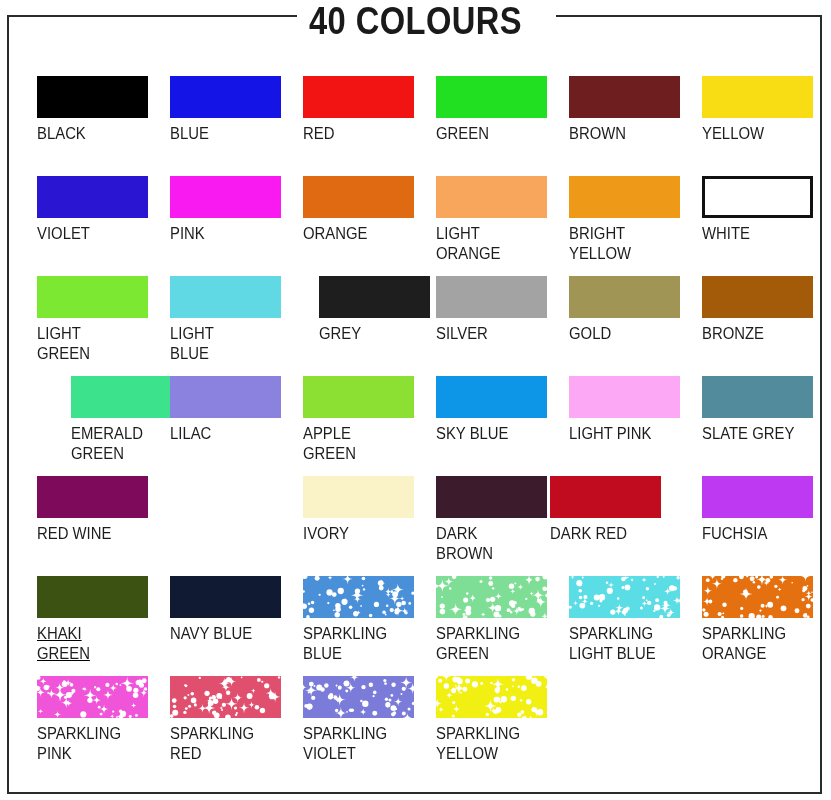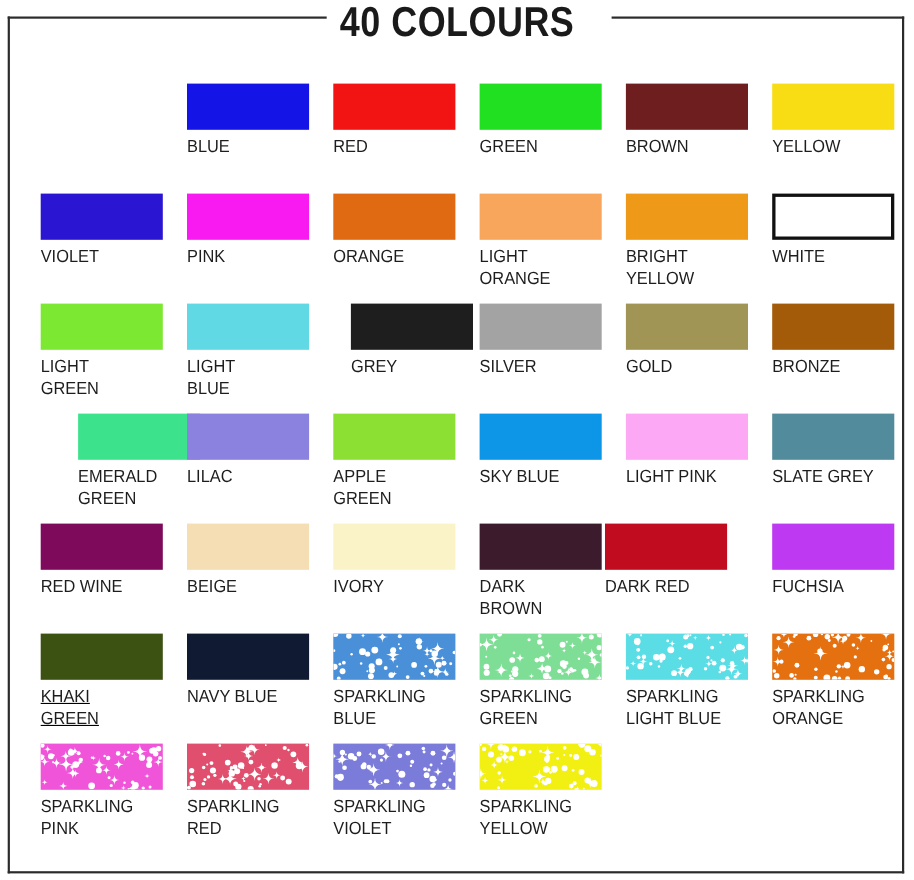--- a/index.html
+++ b/index.html
@@ -125,20 +125,24 @@
   <div class="frame-top-left"></div>
   <div class="frame-top-right"></div>
   <div class="frame-left"></div>
   <div class="frame-right"></div>
   <div class="frame-bottom"></div>
 
   <div class="title">40 COLOURS</div>
 
   <div class="grid" id="swatch-grid">
       <div class="row">
+        <div class="cell" style="left: 0px;">
+          <div class="swatch" title="BLACK" style="background: rgb(0, 0, 0);"></div>
+          <div class="label">BLACK</div>
+        </div>
         <div class="cell" style="left: 133px;">
           <div class="swatch" title="BLUE" style="background: rgb(20, 20, 230);"></div>
           <div class="label">BLUE</div>
         </div>
         <div class="cell" style="left: 266px;">
           <div class="swatch" title="RED" style="background: rgb(242, 19, 19);"></div>
           <div class="label">RED</div>
         </div>
         <div class="cell" style="left: 399px;">
           <div class="swatch" title="GREEN" style="background: rgb(33, 224, 33);"></div>
@@ -240,24 +244,20 @@
         </div>
         <div class="cell" style="left: 665px;">
           <div class="swatch" title="SLATE GREY" style="background: rgb(82, 139, 155);"></div>
           <div class="label">SLATE GREY</div>
         </div>
       </div>
       <div class="row">
         <div class="cell" style="left: 0px;">
           <div class="swatch" title="RED WINE" style="background: rgb(125, 10, 90);"></div>
           <div class="label">RED WINE</div>
-        </div>
-        <div class="cell" style="left: 133px;">
-          <div class="swatch" title="BEIGE" style="background: rgb(245, 221, 180);"></div>
-          <div class="label">BEIGE</div>
         </div>
         <div class="cell" style="left: 266px;">
           <div class="swatch" title="IVORY" style="background: rgb(251, 243, 200);"></div>
           <div class="label">IVORY</div>
         </div>
         <div class="cell" style="left: 399px;">
           <div class="swatch" title="DARK
 BROWN" style="background: rgb(60, 27, 44);"></div>
           <div class="label">DARK
 BROWN</div>

